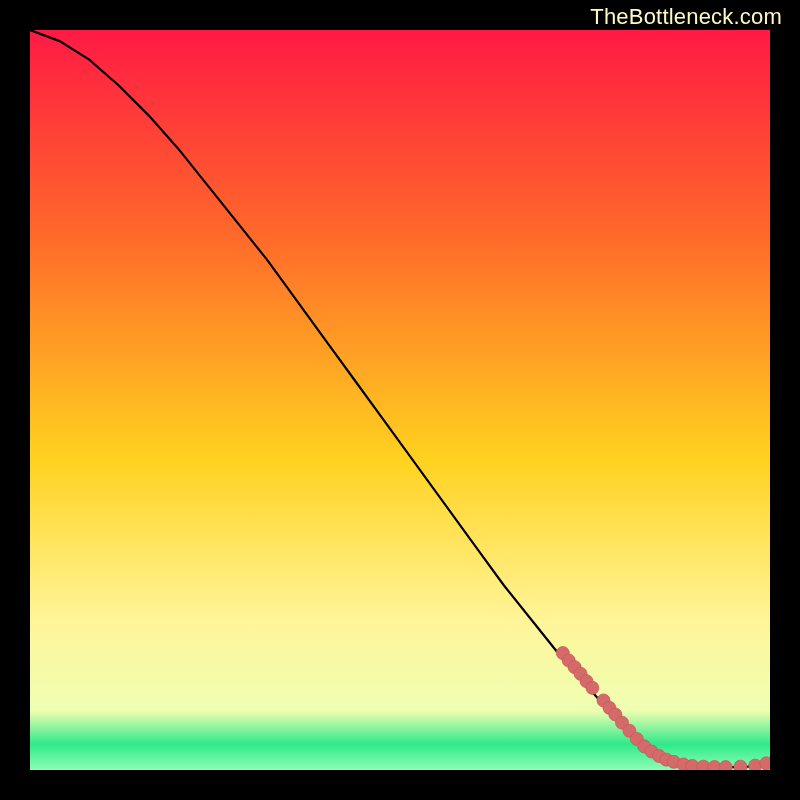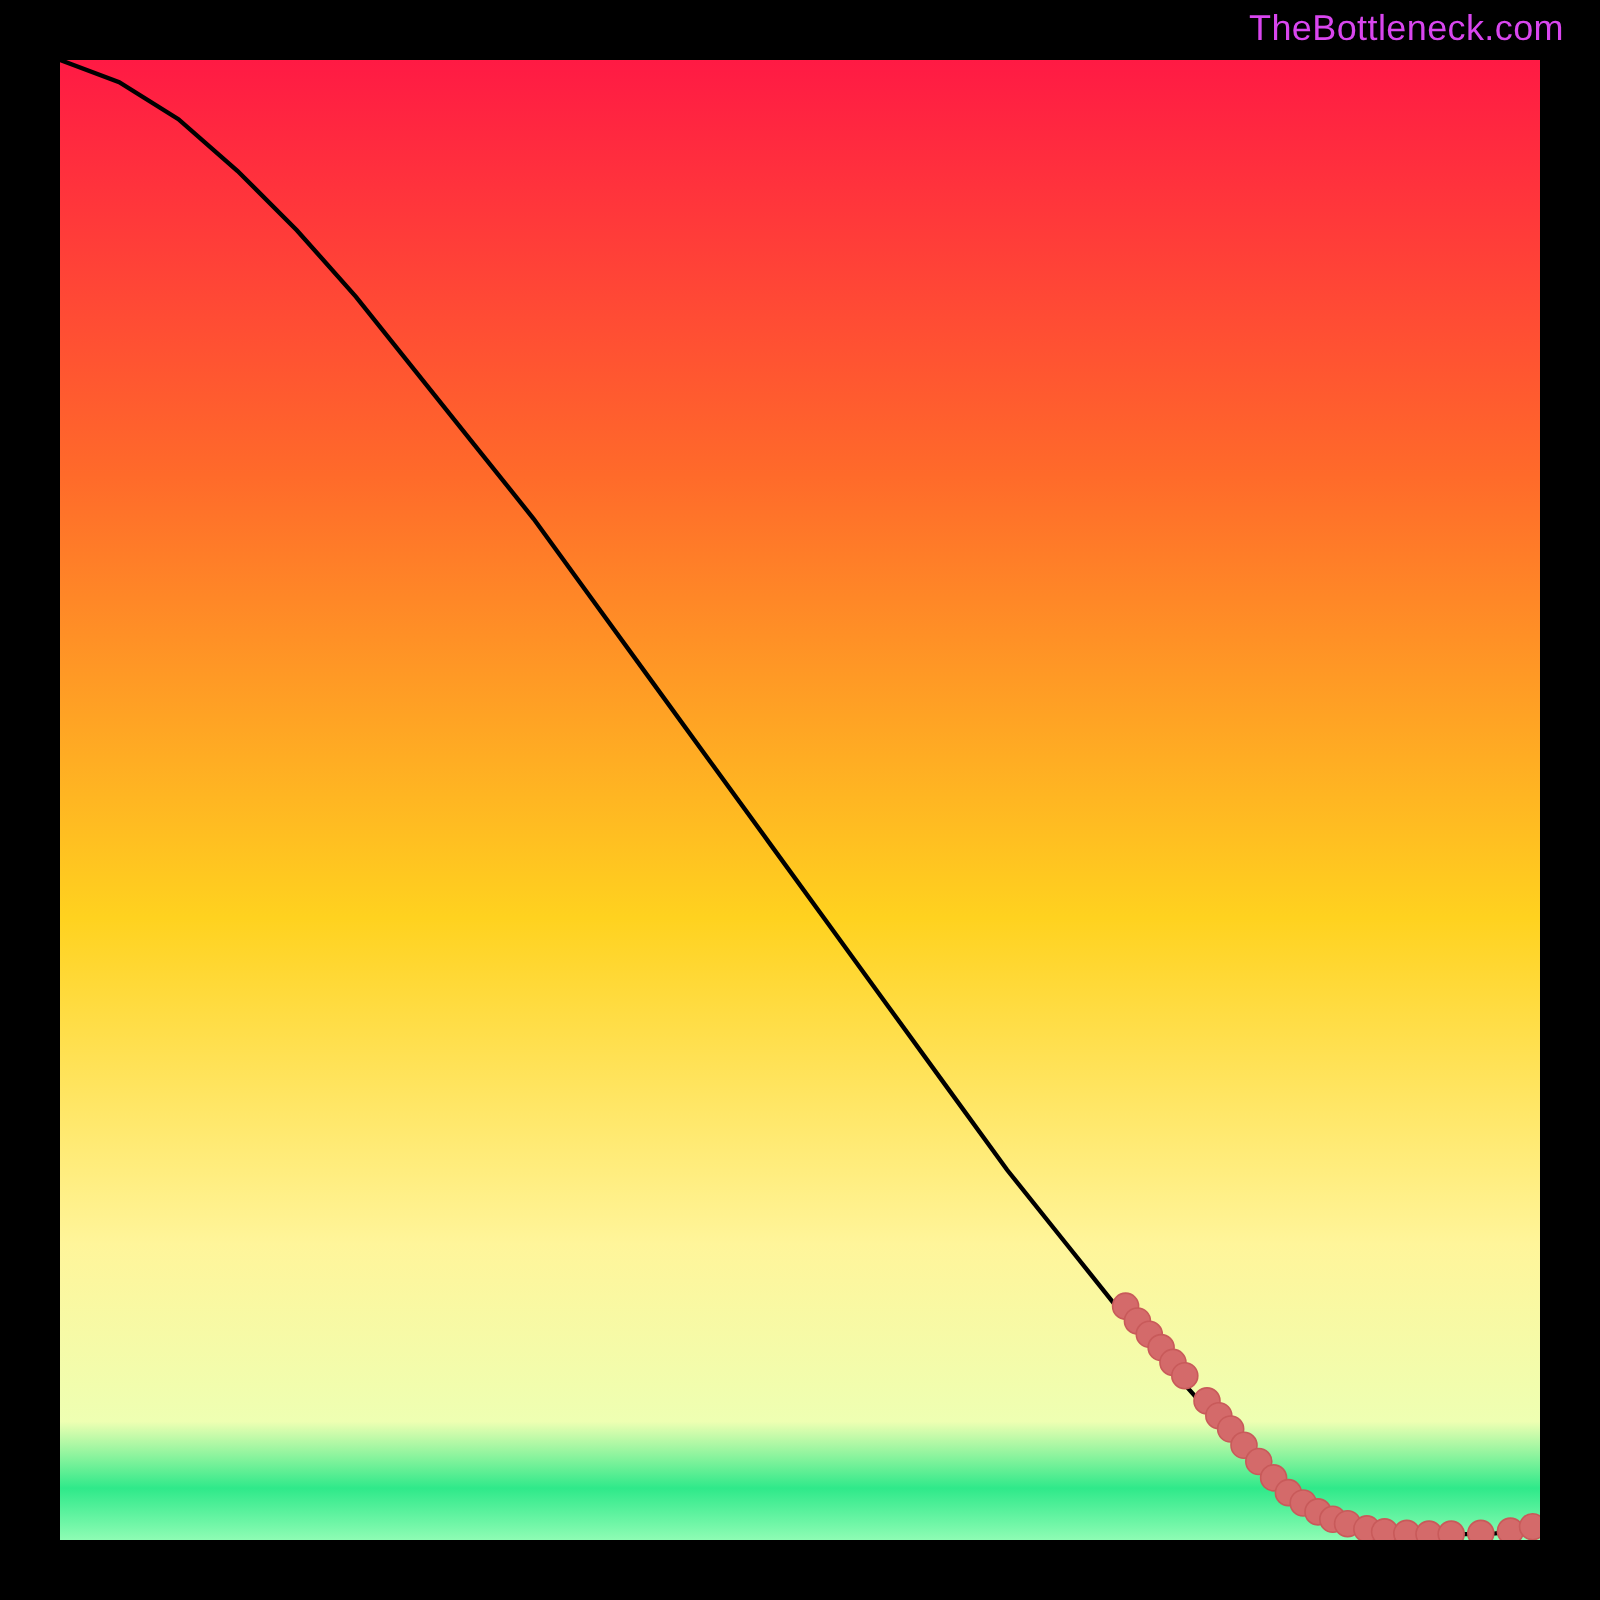--- a/index.html
+++ b/index.html
@@ -14,22 +14,22 @@
   .frame {
     position: relative;
     width: 800px;
     height: 800px;
     background: #000;
   }
   .watermark {
     position: absolute;
     top: 4px;
     right: 18px;
-    color: #d946ef;
-    font-size: 18px;
+    color: #fef9c3;
+    font-size: 22px;
     font-weight: 500;
     letter-spacing: 0.2px;
     user-select: none;
   }
   .plot {
     position: absolute;
     left: 30px;
     top: 30px;
     width: 740px;
     height: 740px;

